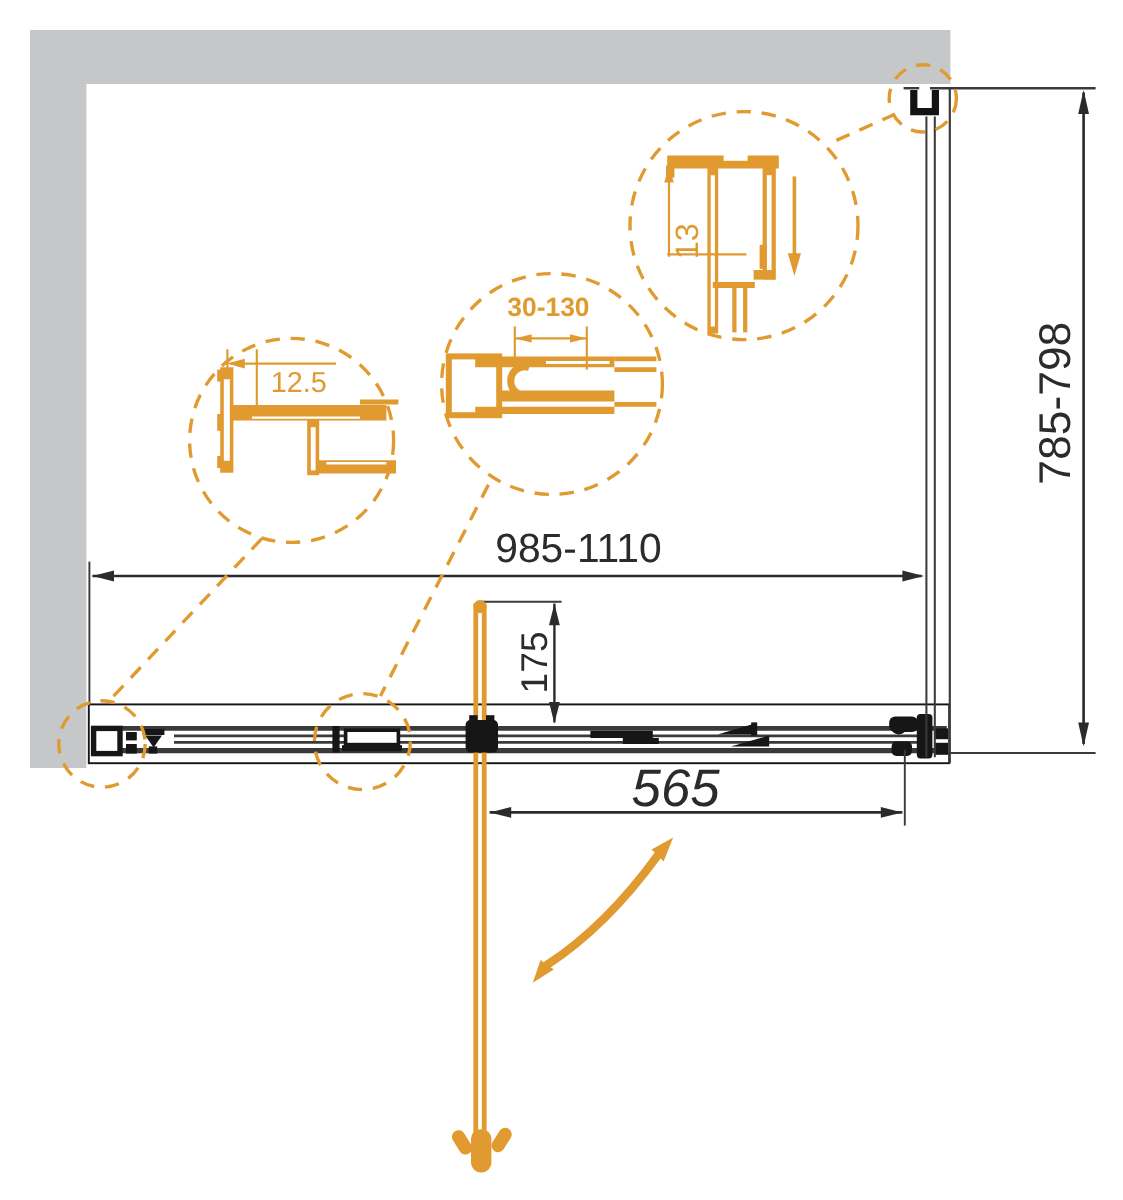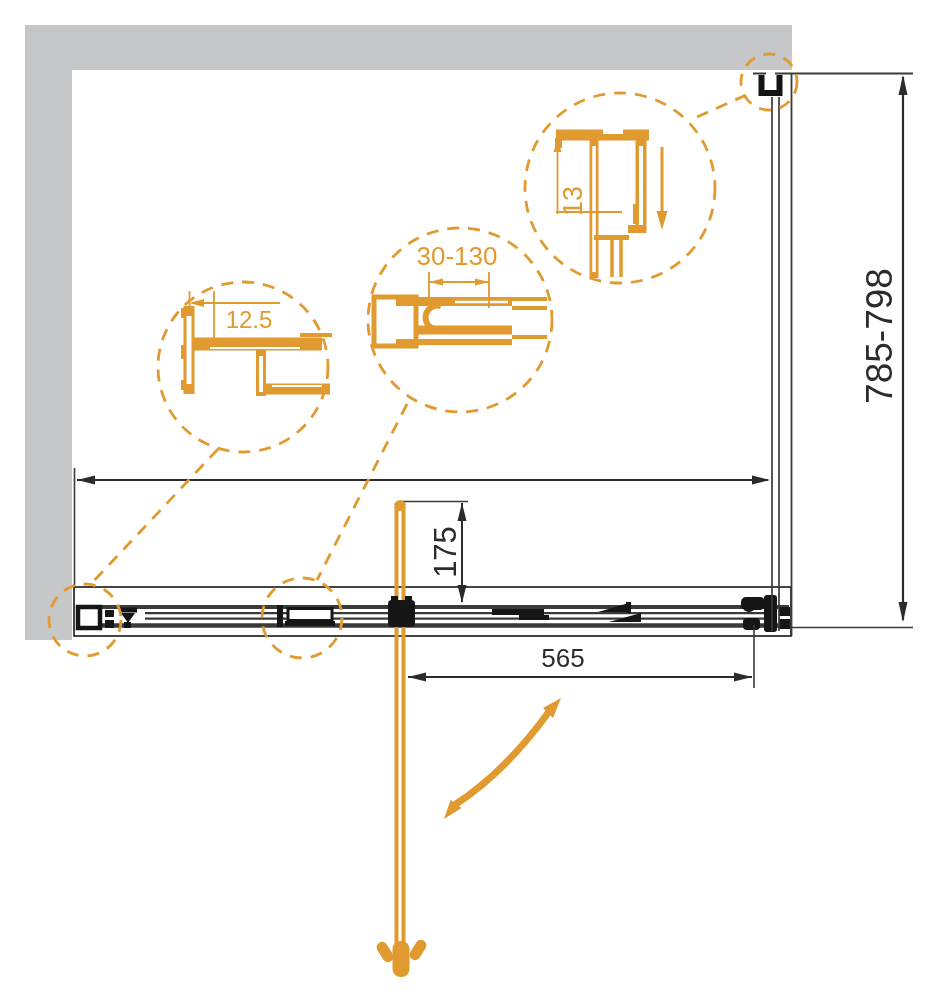--- a/index.html
+++ b/index.html
@@ -193,20 +193,21 @@
       <line x1="612" y1="240" x2="612" y2="277" class="os" stroke-width="3.5"></line>
       <line x1="621" y1="240" x2="621" y2="277" class="os" stroke-width="3.5"></line>
       <line x1="556" y1="212" x2="622" y2="212" class="os" stroke-width="2"></line>
       <line x1="557.5" y1="138" x2="557.5" y2="214" class="os" stroke-width="1.8"></line>
       <polygon points="557.5,139 553.5,152 561.5,152" class="of"></polygon>
       <line x1="662" y1="147" x2="662" y2="213" class="os" stroke-width="3"></line>
       <polygon points="662,230 656.5,211 667.5,211" class="of"></polygon>
     </g>
   </svg>
 
+  <div class="lbl" style="left:482px;top:457px;font-size:34px;">985-1110</div>
   <div class="lbl rot" style="left:879px;top:336px;font-size:37px;">785-798</div>
-  <div class="lbl" style="left:563px;top:658px;font-size:26px;">565</div>
+  <div class="lbl" style="left:563px;top:658px;font-size:44px;font-style:italic;">565</div>
   <div class="lbl rot" style="left:445px;top:552px;font-size:31px;">175</div>
   <div class="lbl orange" style="left:249px;top:320px;font-size:24px;">12.5</div>
-  <div class="lbl orange" style="left:457px;top:256px;font-size:26px;">30-130</div>
+  <div class="lbl orange" style="left:457px;top:256px;font-size:22px;font-weight:bold;">30-130</div>
   <div class="lbl orange rot" style="left:573px;top:201px;font-size:27px;">13</div>
 
 </div>
 
 </body></html>

